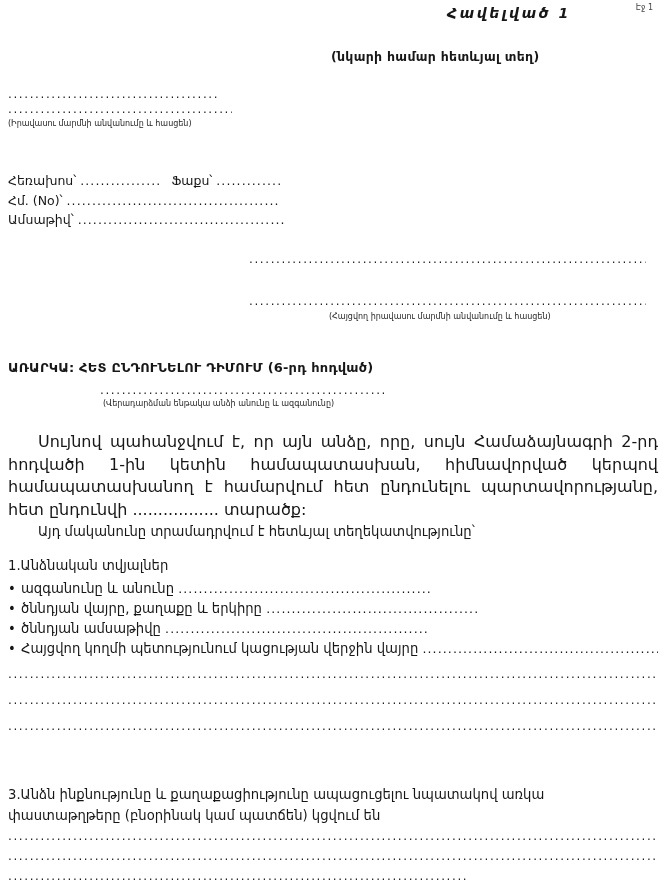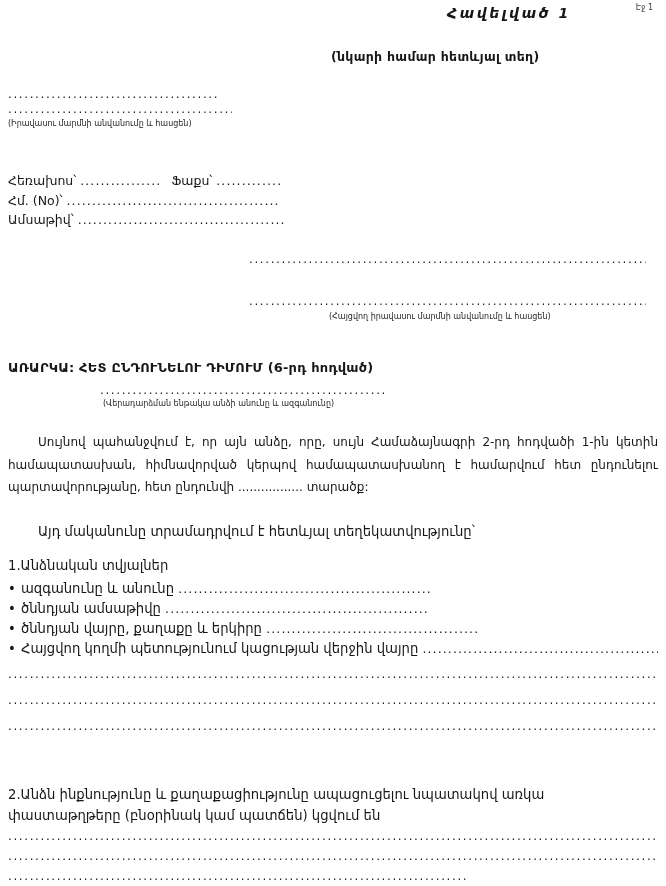--- a/index.html
+++ b/index.html
@@ -23,21 +23,21 @@
   .contacts{top:171px;left:8px;font-size:12.5px;line-height:19.5px;}
   .dots-inline{letter-spacing:1.1px;}
   .faxlbl{margin-left:6px;}
   .recipient{top:251px;left:249px;width:397px;}
   .recipient .fill{width:397px;height:16px;line-height:16px;}
   .recipient .l1{margin-bottom:26px;}
   .recipient .caption{margin-top:3px;margin-left:80px;}
   .subject-heading{top:360px;left:8px;font-size:13px;font-weight:bold;letter-spacing:.2px;}
   .subject-line{top:383px;left:100px;width:287px;height:15px;line-height:15px;}
   .subject-caption{top:399px;left:103px;}
-  .para1{top:431px;left:8px;width:650px;font-size:12px;line-height:22.5px;text-align:justify;text-indent:30px;}
+  .para1{top:431px;left:8px;width:650px;font-size:16px;line-height:22.5px;text-align:justify;text-indent:30px;}
   .para2{top:524px;left:8px;width:650px;font-size:13.2px;text-indent:30px;}
   .sec1{top:556px;left:8px;width:650px;font-size:13.2px;}
   .sec1 .sec-title{line-height:19px;margin-bottom:4px;}
   .item{white-space:nowrap;overflow:hidden;line-height:20px;}
   .item .bullet{display:inline-block;width:13px;}
   .item .dots-inline{font-size:12.5px;}
   .sec2{top:661px;left:8px;width:650px;font-size:13.2px;}
   .sec2 .sec-title{line-height:21px;}
   .sec2 .fill{height:26px;line-height:26px;width:650px;}
   .sec3{top:784px;left:8px;width:650px;font-size:13.2px;}
@@ -88,36 +88,36 @@
 
   <div class="abs para1">Սույնով պահանջվում է, որ այն անձը, որը, սույն Համաձայնագրի 2-րդ հոդվածի 1-ին կետին համապատասխան, հիմնավորված կերպով համապատասխանող է համարվում հետ ընդունելու պարտավորությանը, հետ ընդունվի ................. տարածք:</div>
   <div class="abs para2">Այդ մականունը տրամադրվում է հետևյալ տեղեկատվությունը՝</div>
 
   <div class="abs sec1">
     <div class="sec-title">1.Անձնական տվյալներ</div>
     <div class="item">
       <span class="bullet">•</span><span>ազգանունը և անունը</span> <span class="dots-inline">..................................................</span>
     </div>
     <div class="item">
-      <span class="bullet">•</span><span>ծննդյան ամսաթիվը</span> <span class="dots-inline">....................................................</span>
+      <span class="bullet">•</span><span>ծննդյան վայրը, քաղաքը և երկիրը</span> <span class="dots-inline">..........................................</span>
     </div>
     <div class="item">
-      <span class="bullet">•</span><span>ծննդյան վայրը, քաղաքը և երկիրը</span> <span class="dots-inline">..........................................</span>
+      <span class="bullet">•</span><span>ծննդյան ամսաթիվը</span> <span class="dots-inline">....................................................</span>
     </div>
     <div class="item">
       <span class="bullet">•</span><span>Հայցվող կողմի պետությունում կացության վերջին վայրը</span> <span class="dots-inline">................................................................................</span>
     </div>
   </div>
 
   <div class="abs sec2">
     <div class="fill">............................................................................................................................................</div>
     <div class="fill">............................................................................................................................................</div>
     <div class="fill">............................................................................................................................................</div>
   </div>
 
   <div class="abs sec3">
-    <div class="sec-title">2.Անձն ինքնությունը և քաղաքացիությունը ապացուցելու նպատակով առկա փաստաթղթերը (բնօրինակ կամ պատճեն) կցվում են</div>
+    <div class="sec-title">3.Անձն ինքնությունը և քաղաքացիությունը ապացուցելու նպատակով առկա փաստաթղթերը (բնօրինակ կամ պատճեն) կցվում են</div>
     <div class="fill">............................................................................................................................................</div>
     <div class="fill">............................................................................................................................................</div>
     <div class="fill">.....................................................................................</div>
   </div>
 
 </div>
 
 </body></html>

